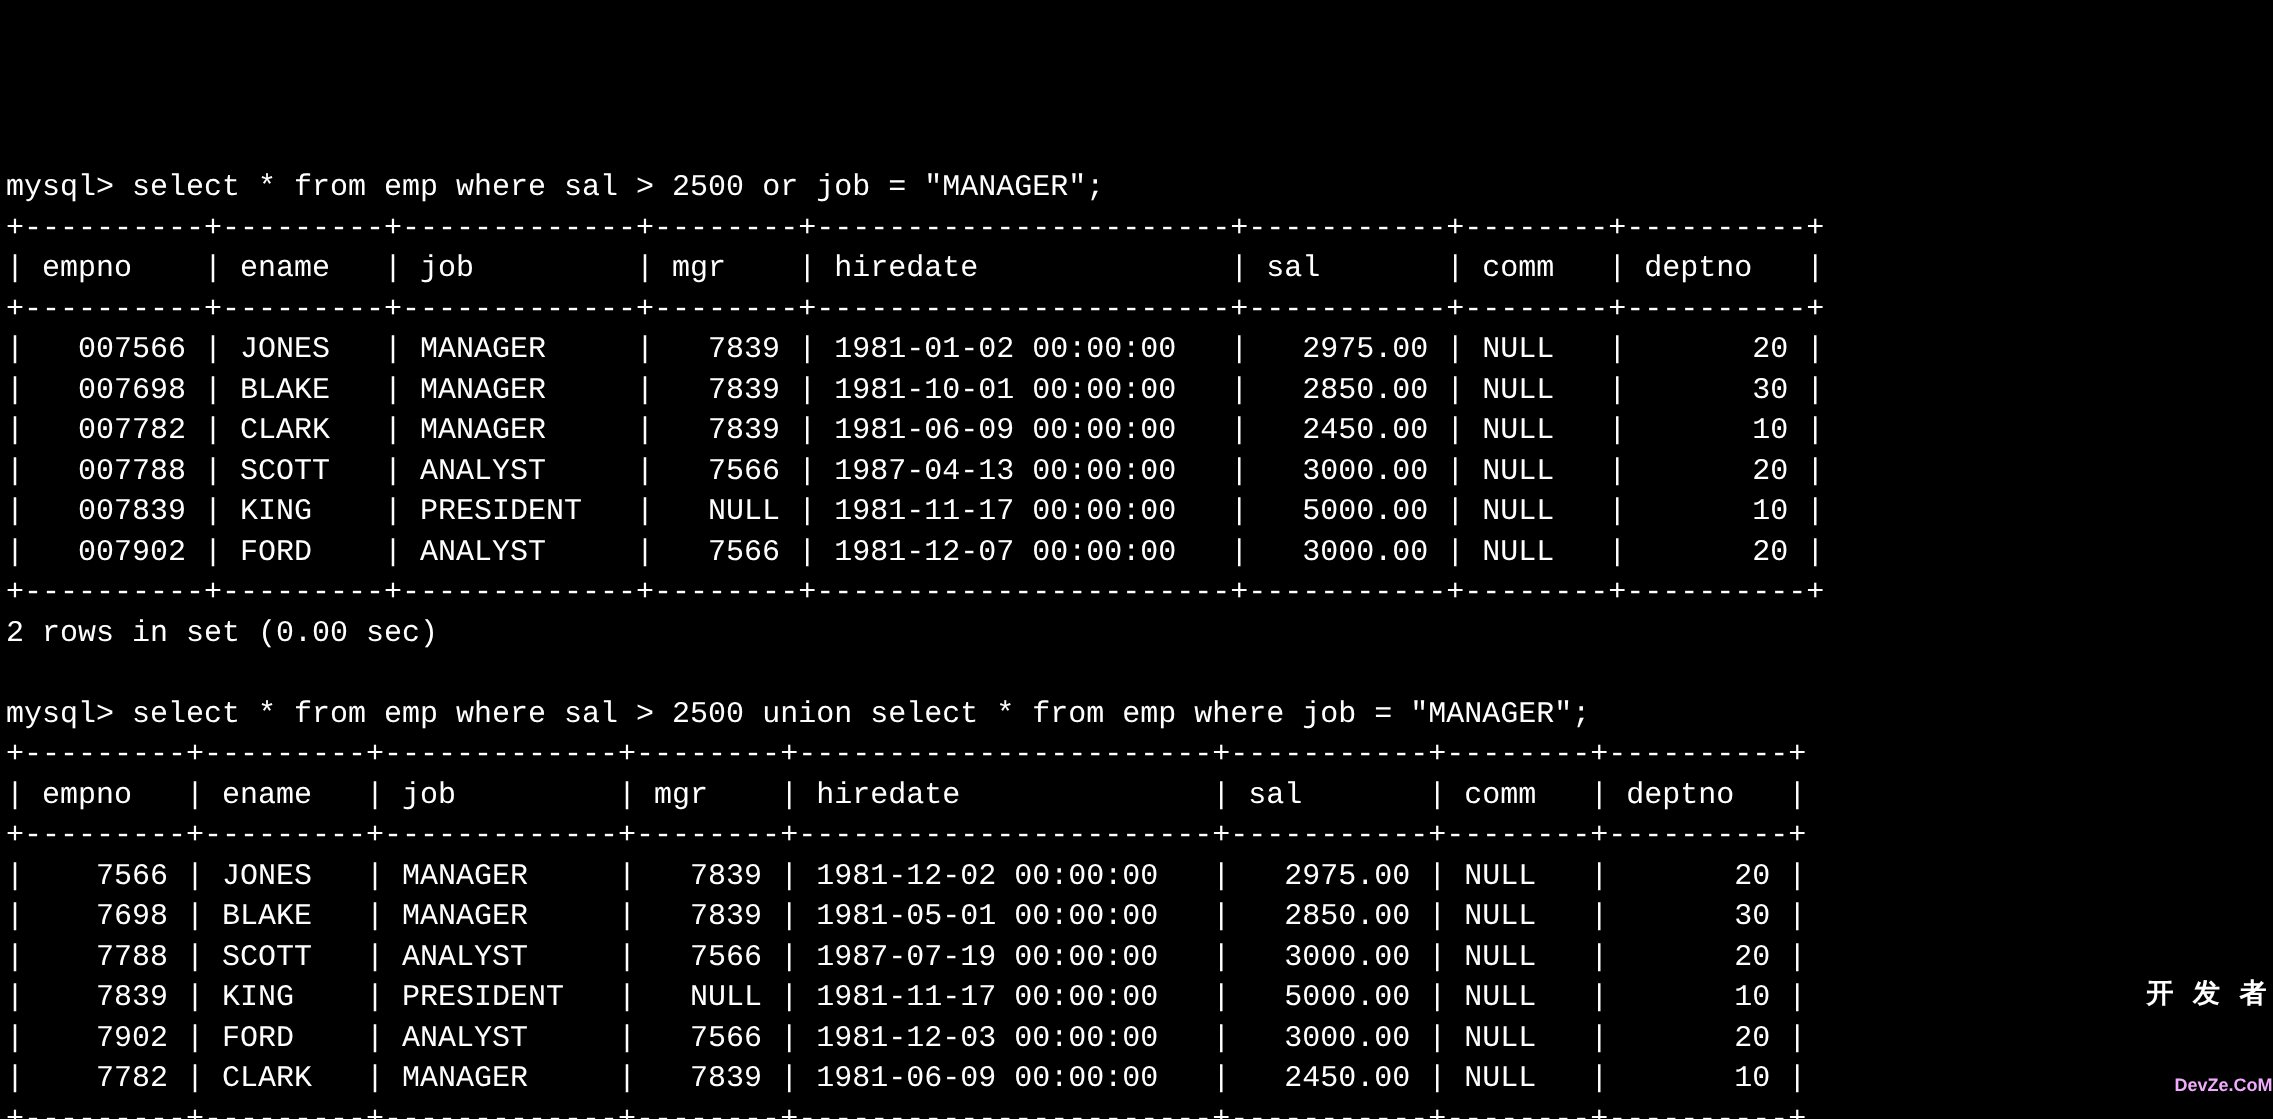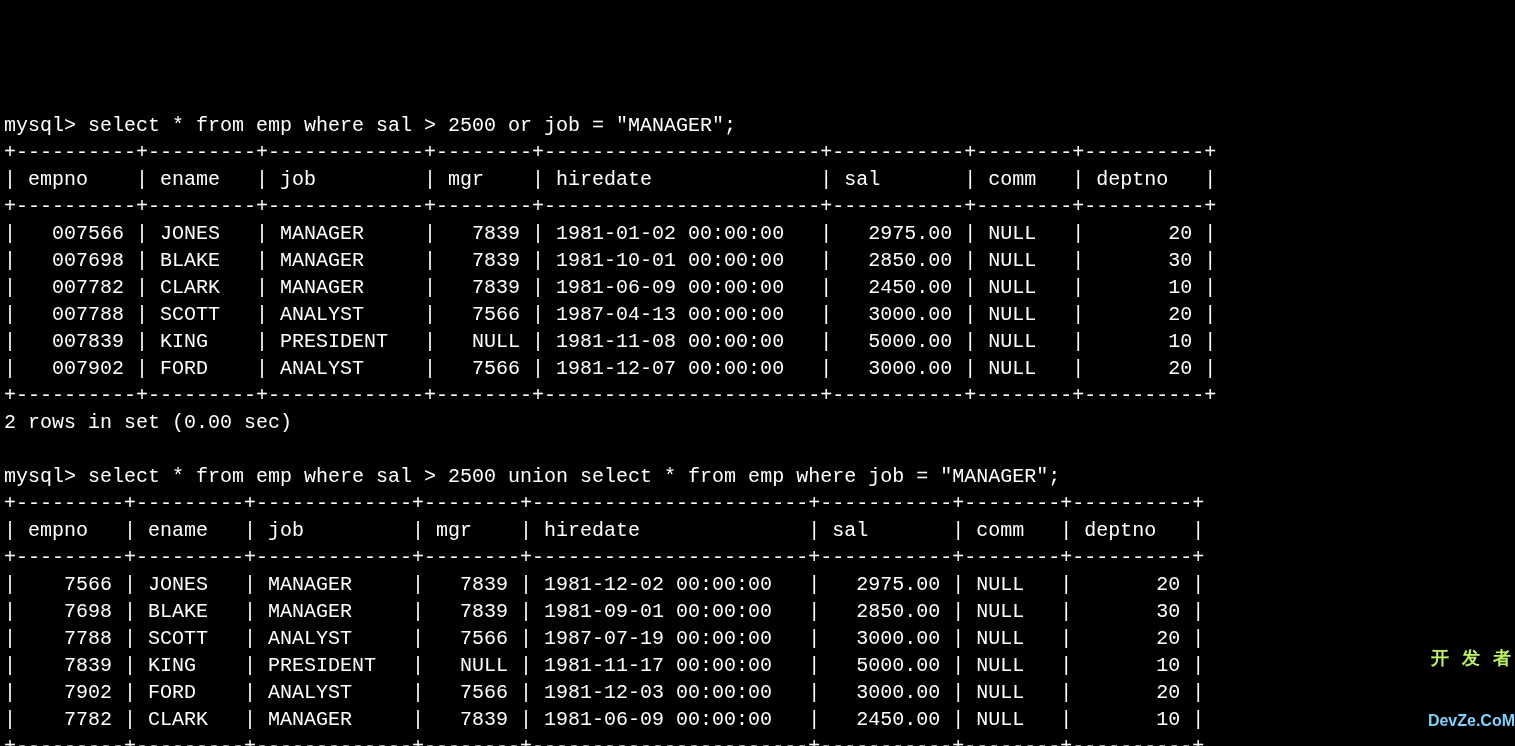--- a/index.html
+++ b/index.html
@@ -21,54 +21,54 @@
       right: 8px;
       bottom: 2px;
       text-align: right;
       font-family: Arial, sans-serif;
       font-size: 20px;
       line-height: 1.1;
       font-weight: bold;
       pointer-events: none;
     }
     .watermark .wm-top {
-      color: #bef264;
+      color: #ffffff;
       letter-spacing: 4px;
       font-size: 18px;
     }
     .watermark .wm-bottom {
-      color: #7dd3fc;
-      font-size: 16px;
+      color: #f0abfc;
+      font-size: 12px;
       letter-spacing: 0px;
     }
   </style>
 </head>
 <body>
 
 
 
 <div id="terminal"><span>mysql&gt; </span><span>select * from emp where sal &gt; 2500 or job = "MANAGER";</span>
 <span>+----------+---------+-------------+--------+-----------------------+-----------+--------+----------+</span>
 <span>| empno    | ename   | job         | mgr    | hiredate              | sal       | comm   | deptno   |</span>
 <span>+----------+---------+-------------+--------+-----------------------+-----------+--------+----------+</span>
 <span>|   007566 | JONES   | MANAGER     |   7839 | 1981-01-02 00:00:00   |   2975.00 | NULL   |       20 |</span>
 <span>|   007698 | BLAKE   | MANAGER     |   7839 | 1981-10-01 00:00:00   |   2850.00 | NULL   |       30 |</span>
 <span>|   007782 | CLARK   | MANAGER     |   7839 | 1981-06-09 00:00:00   |   2450.00 | NULL   |       10 |</span>
 <span>|   007788 | SCOTT   | ANALYST     |   7566 | 1987-04-13 00:00:00   |   3000.00 | NULL   |       20 |</span>
-<span>|   007839 | KING    | PRESIDENT   |   NULL | 1981-11-08 00:00:00   |   5000.00 | NULL   |       10 |</span>
+<span>|   007839 | KING    | PRESIDENT   |   NULL | 1981-11-17 00:00:00   |   5000.00 | NULL   |       10 |</span>
 <span>|   007902 | FORD    | ANALYST     |   7566 | 1981-12-07 00:00:00   |   3000.00 | NULL   |       20 |</span>
 <span>+----------+---------+-------------+--------+-----------------------+-----------+--------+----------+</span>
 <span>2 rows in set (0.00 sec)</span>
 
 <span>mysql&gt; </span><span>select * from emp where sal &gt; 2500 union select * from emp where job = "MANAGER";</span>
 <span>+---------+---------+-------------+--------+-----------------------+-----------+--------+----------+</span>
 <span>| empno   | ename   | job         | mgr    | hiredate              | sal       | comm   | deptno   |</span>
 <span>+---------+---------+-------------+--------+-----------------------+-----------+--------+----------+</span>
 <span>|    7566 | JONES   | MANAGER     |   7839 | 1981-12-02 00:00:00   |   2975.00 | NULL   |       20 |</span>
-<span>|    7698 | BLAKE   | MANAGER     |   7839 | 1981-09-01 00:00:00   |   2850.00 | NULL   |       30 |</span>
+<span>|    7698 | BLAKE   | MANAGER     |   7839 | 1981-05-01 00:00:00   |   2850.00 | NULL   |       30 |</span>
 <span>|    7788 | SCOTT   | ANALYST     |   7566 | 1987-07-19 00:00:00   |   3000.00 | NULL   |       20 |</span>
 <span>|    7839 | KING    | PRESIDENT   |   NULL | 1981-11-17 00:00:00   |   5000.00 | NULL   |       10 |</span>
 <span>|    7902 | FORD    | ANALYST     |   7566 | 1981-12-03 00:00:00   |   3000.00 | NULL   |       20 |</span>
 <span>|    7782 | CLARK   | MANAGER     |   7839 | 1981-06-09 00:00:00   |   2450.00 | NULL   |       10 |</span>
 <span>+---------+---------+-------------+--------+-----------------------+-----------+--------+----------+</span>
 </div>
 
 <div class="watermark">
   <div class="wm-top">开 发 者</div>
   <div class="wm-bottom">DevZe.CoM</div>

